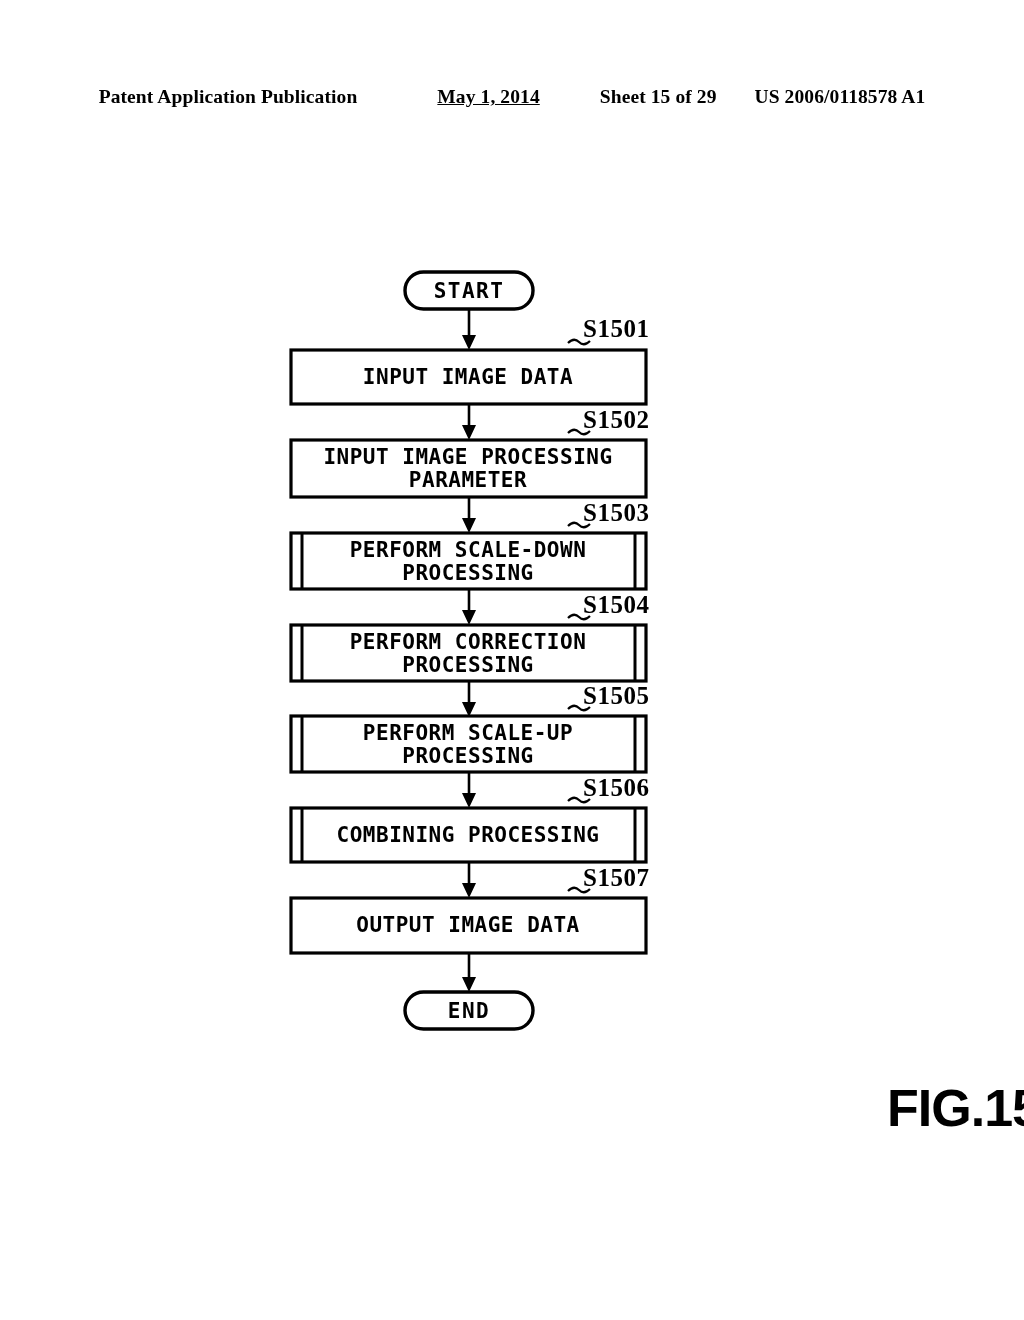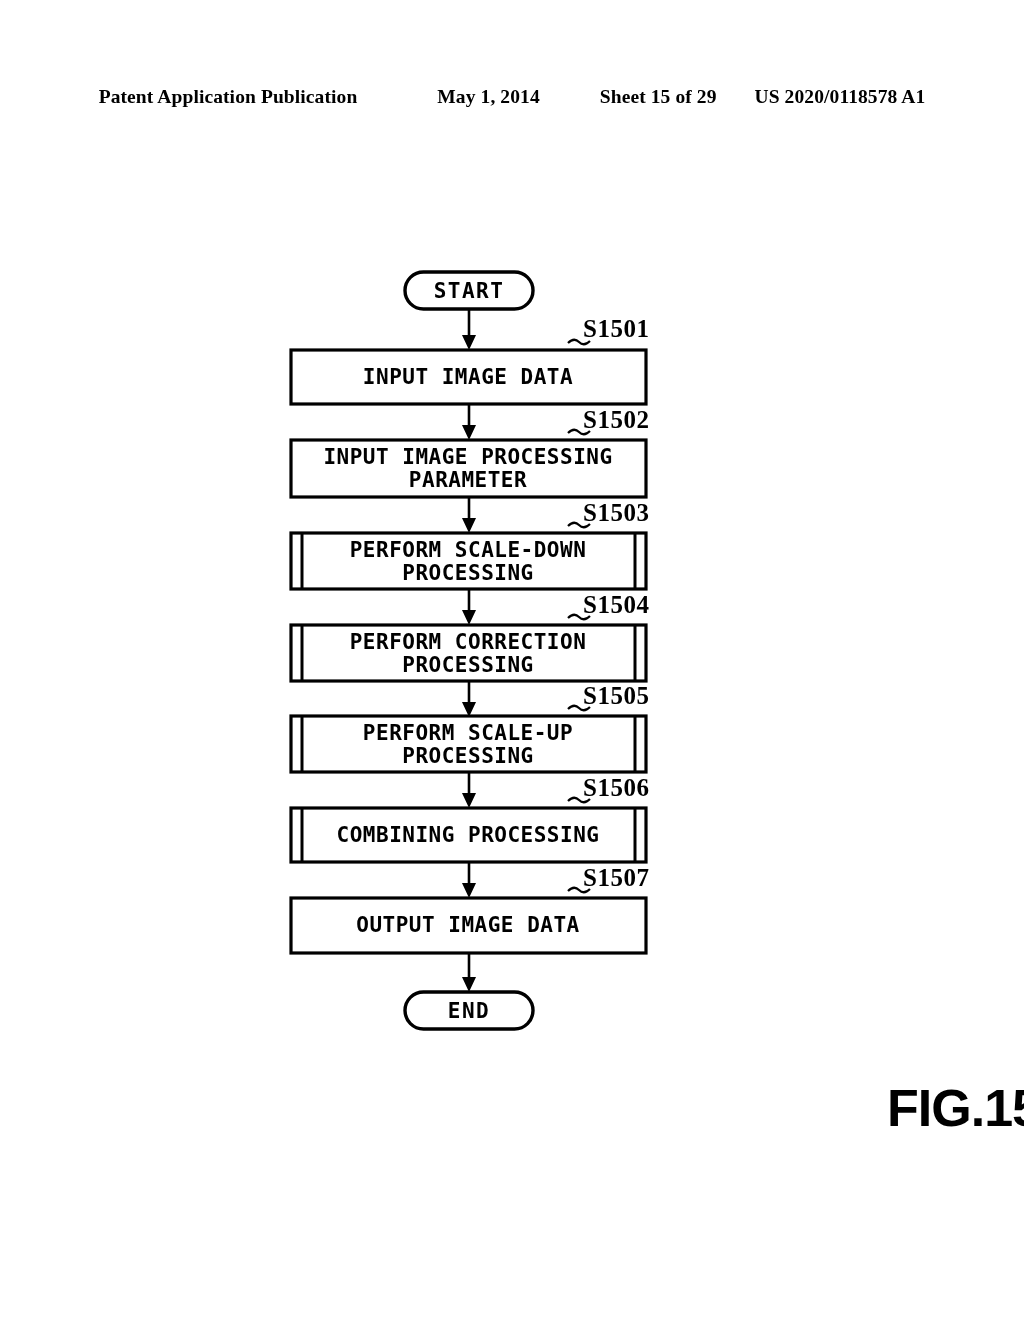--- a/index.html
+++ b/index.html
@@ -27,21 +27,21 @@
     justify-content: center;
     align-items: baseline;
     font-family: "Liberation Serif", serif;
     font-weight: bold;
     font-size: 19.5px;
     letter-spacing: 0.1px;
     white-space: nowrap;
     gap: 38px;
   }
   .hdr-pub      { margin-right: 42px; }
-  .hdr-date     { margin-right: 22px; }
+  .hdr-date     { margin-right: 22px; text-decoration: underline; }
   .hdr-sheet    { }
   .hdr-patno    { }
 
   
   #flow {
     position: absolute;
     left: 16px;
     top: 0;
     width: 1024px;
     height: 1320px;
@@ -114,21 +114,21 @@
     fill: none;
   }
 </style>
 </head>
 <body>
 
 <div class="page-header">
   <span class="hdr-pub">Patent Application Publication</span>
   <span class="hdr-date">May 1, 2014</span>
   <span class="hdr-sheet">Sheet 15 of 29</span>
-  <span class="hdr-patno">US 2020/0118578 A1</span>
+  <span class="hdr-patno">US 2006/0118578 A1</span>
 </div>
 
 <div id="flow">
   <svg width="1024" height="1320" viewBox="0 0 1024 1320" xmlns="http://www.w3.org/2000/svg">
 
     <g>
       <rect class="term-shape" x="389" y="272" width="128" height="37" rx="18.5" ry="18.5"></rect>
       <text class="term-text" x="453" y="291.5">START</text>
     </g>
 

